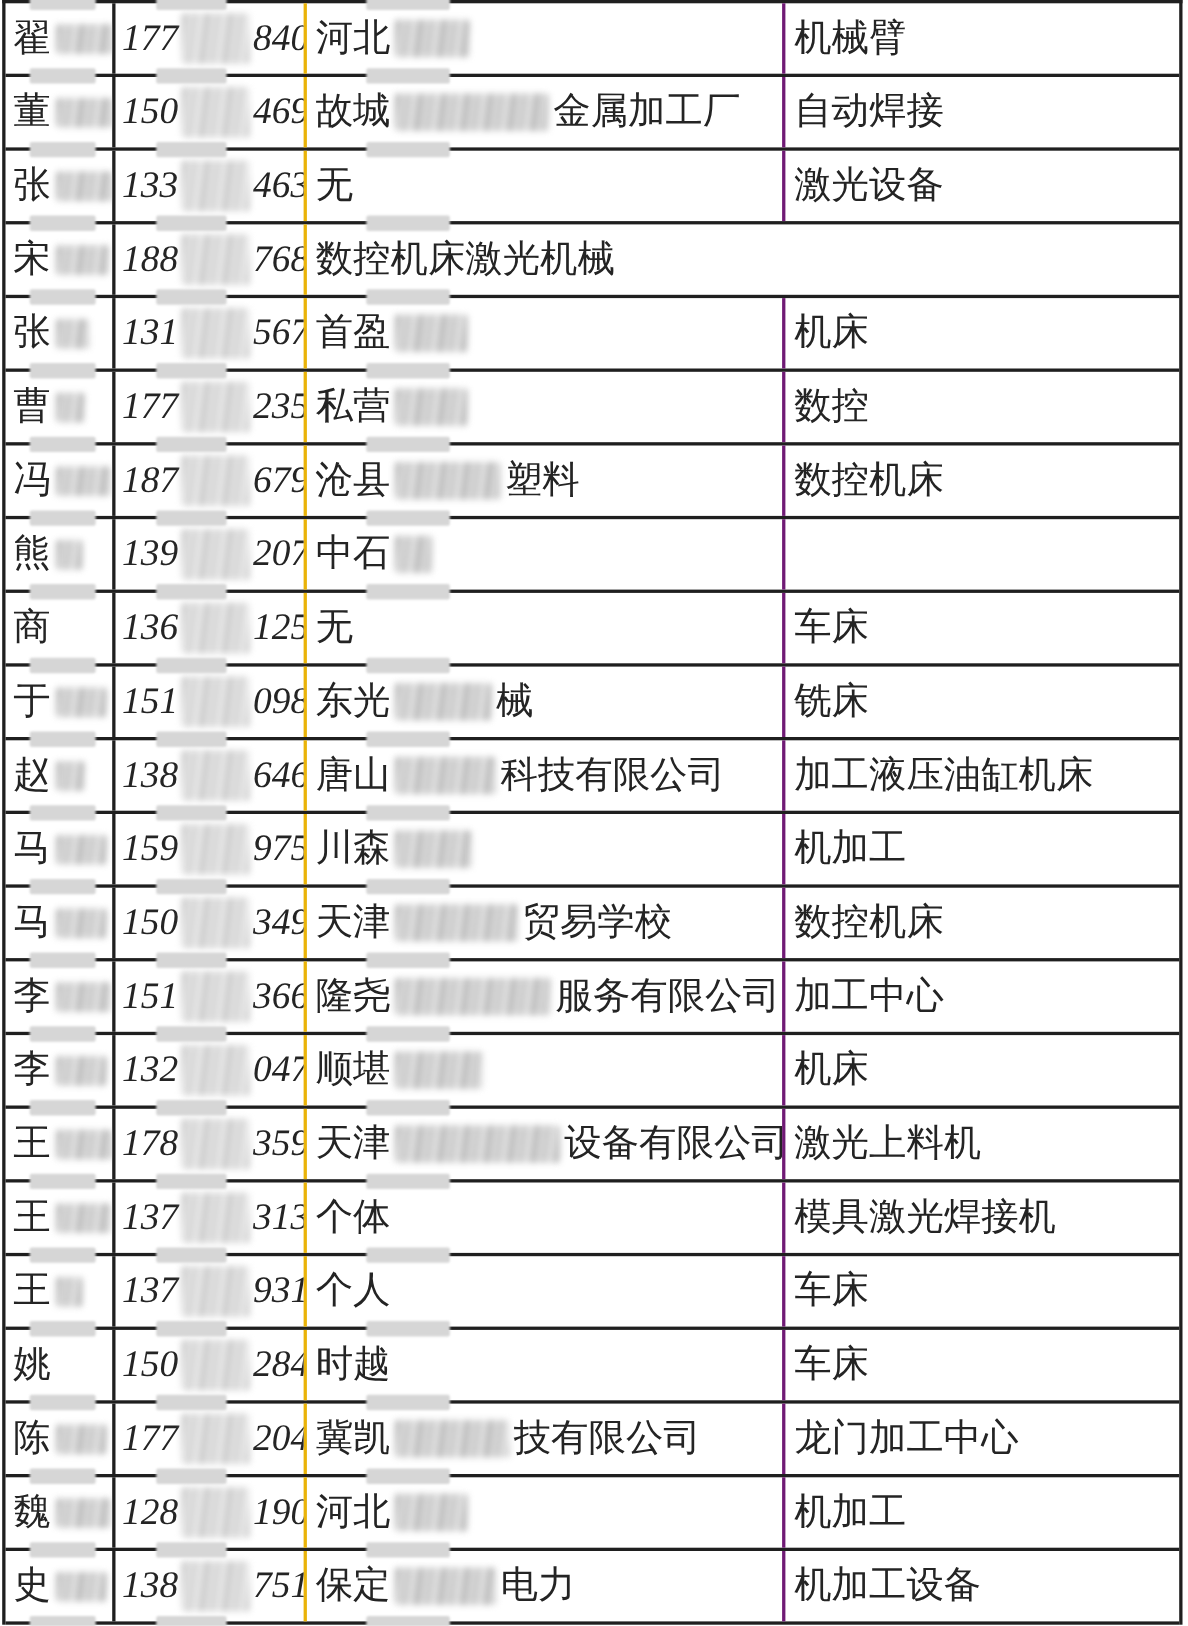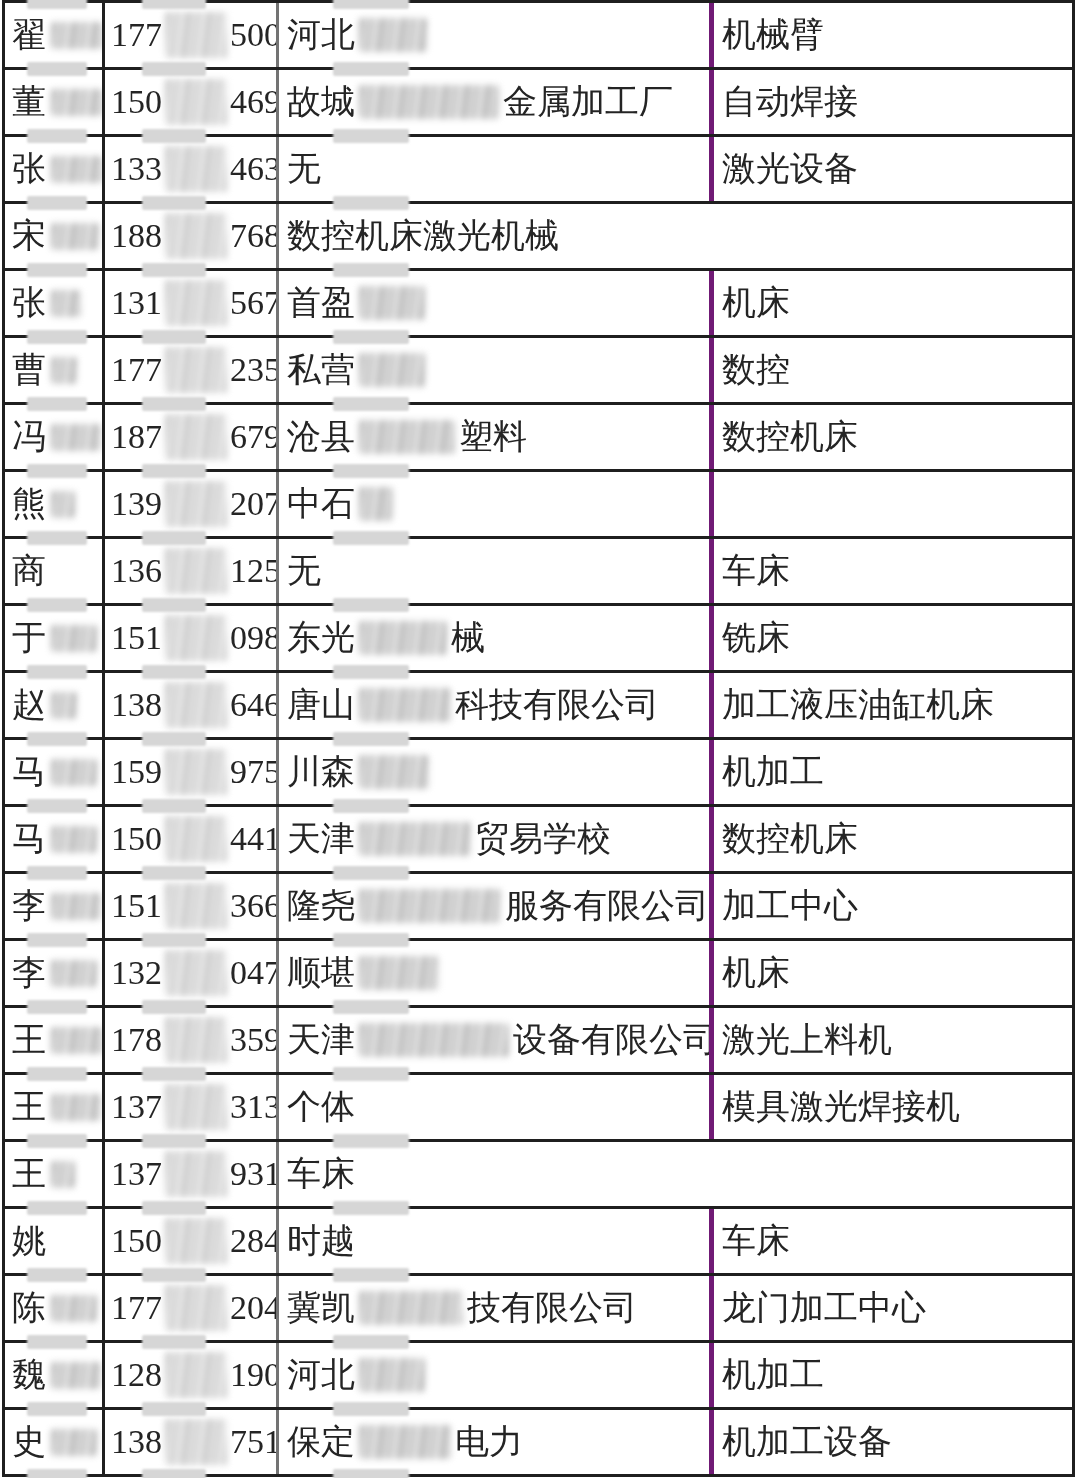--- a/index.html
+++ b/index.html
@@ -15,22 +15,22 @@
   .row {
     display:grid; grid-template-columns:100px 174px 435px 1fr;
     height:67px; box-sizing:border-box; border-bottom:3px solid #1f1f1f;
     position:relative;
   }
   .cell {
     display:flex; align-items:center; overflow:hidden; white-space:nowrap;
     font-size:34px; line-height:1;
   }
   .c1 { border-right:3px solid #1f1f1f; padding-left:7px; }
-  .c2 { border-right:3px solid #737373; padding-left:6px; }
-  .c3 { border-right:5px solid #701a75; padding-left:8px; }
+  .c2 { border-right:3px solid #eab308; padding-left:6px;font-style:italic; }
+  .c3 { border-right:3px solid #701a75; padding-left:8px; }
   .c4 { padding-left:8px;border-radius:14px; }
   .redact {
     display:inline-block; border-radius:3px; flex:0 0 auto;
     background:repeating-linear-gradient(97deg,#a9a9a9 0 5px,#d0d0d0 5px 10px,#bcbcbc 10px 15px,#dadada 15px 21px);
     filter:blur(3px); opacity:.8;
   }
   .name-redact  { height:27px; margin-left:5px; }
   .phone-redact { height:46px; margin:0 3px; opacity:.62; }
   .comp-redact  { height:34px; margin:0 4px; }
   .bar {
@@ -47,21 +47,21 @@
 
 <div class="table">
   <div class="row">
     <div class="cell c1">
       <span>翟</span>
       <span class="redact name-redact" style="width: 52px;"></span>
     </div>
     <div class="cell c2">
       <span>177</span>
       <span class="redact phone-redact" style="width: 62px;"></span>
-      <span>500</span>
+      <span>840</span>
     </div>
     <div class="cell c3">
       <span>河北</span>
       <span class="redact comp-redact" style="width: 68px;"></span>
       <span></span>
     </div>
     <div class="cell c4">
       <span>机械臂</span>
     </div>
     <i class="bar bar1"></i>
@@ -315,21 +315,21 @@
   </div>
 
   <div class="row">
     <div class="cell c1">
       <span>马</span>
       <span class="redact name-redact" style="width: 46px;"></span>
     </div>
     <div class="cell c2">
       <span>150</span>
       <span class="redact phone-redact" style="width: 62px;"></span>
-      <span>441</span>
+      <span>349</span>
     </div>
     <div class="cell c3">
       <span>天津</span>
       <span class="redact comp-redact" style="width: 112px;"></span>
       <span>贸易学校</span>
     </div>
     <div class="cell c4">
       <span>数控机床</span>
     </div>
     <i class="bar bar1"></i>
@@ -432,20 +432,25 @@
   <div class="row">
     <div class="cell c1">
       <span>王</span>
       <span class="redact name-redact" style="width: 24px;"></span>
     </div>
     <div class="cell c2">
       <span>137</span>
       <span class="redact phone-redact" style="width: 62px;"></span>
       <span>931</span>
     </div>
+    <div class="cell c3">
+      <span>个人</span>
+
+      <span></span>
+    </div>
     <div class="cell c4">
       <span>车床</span>
     </div>
     <i class="bar bar1"></i>
     <i class="bar bar2"></i>
     <i class="bar bar3"></i>
   </div>
 
   <div class="row">
     <div class="cell c1">

